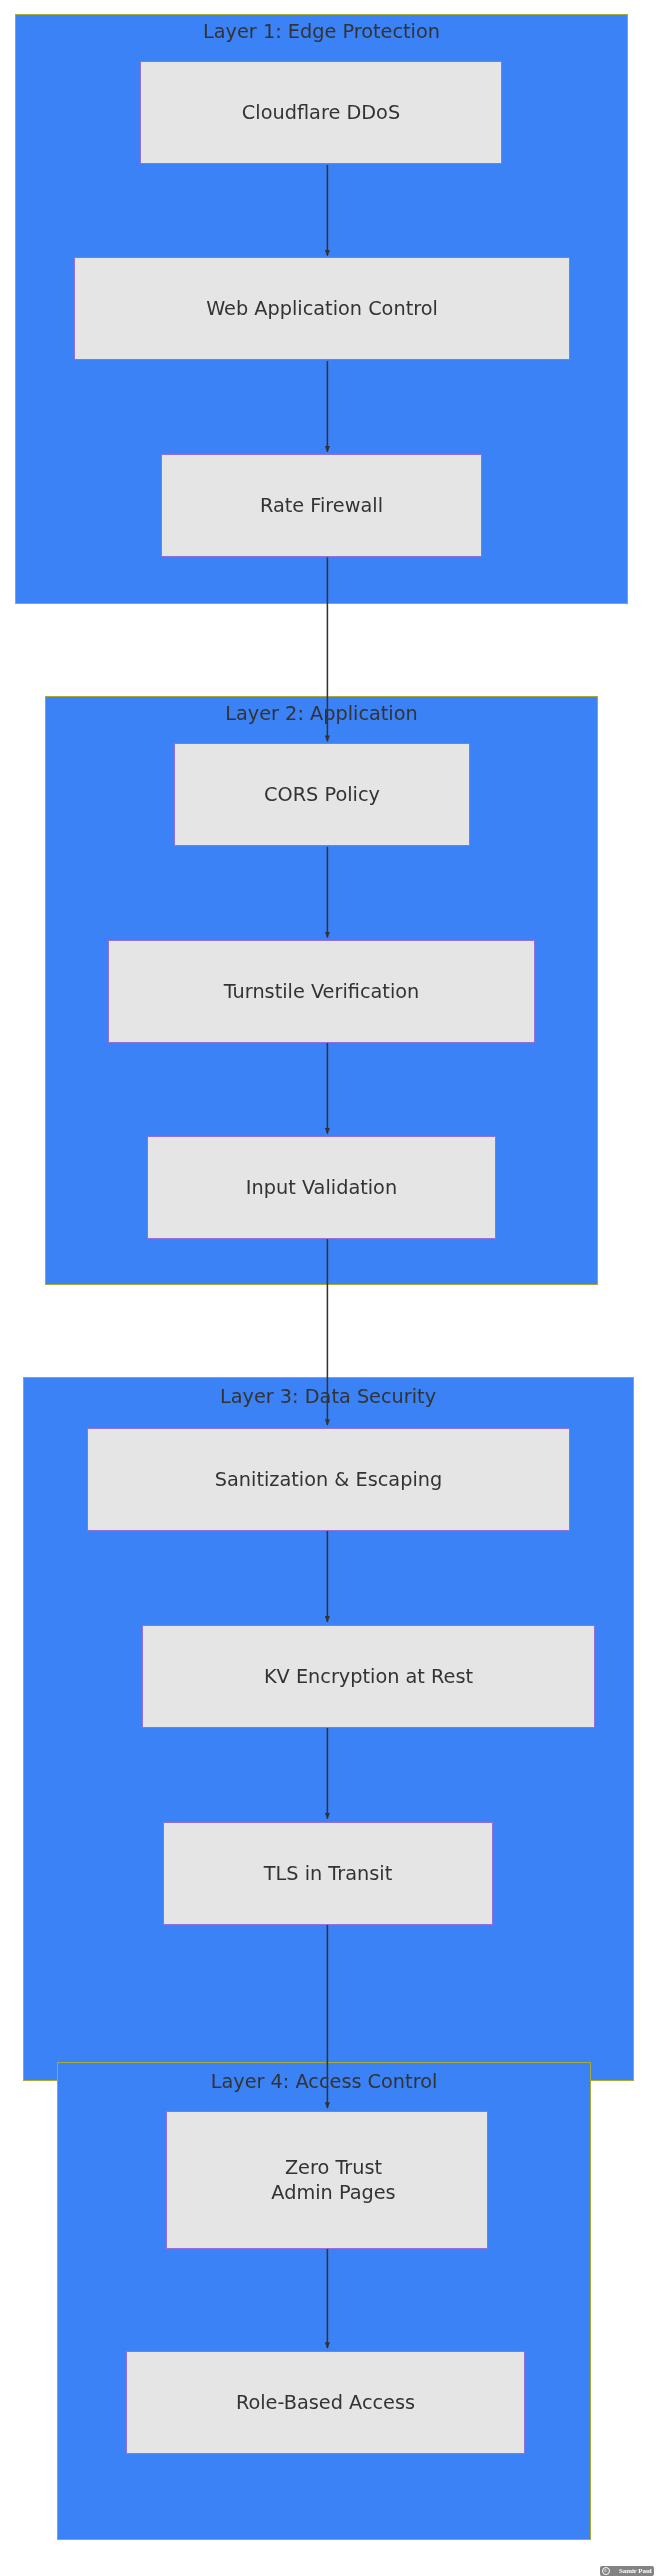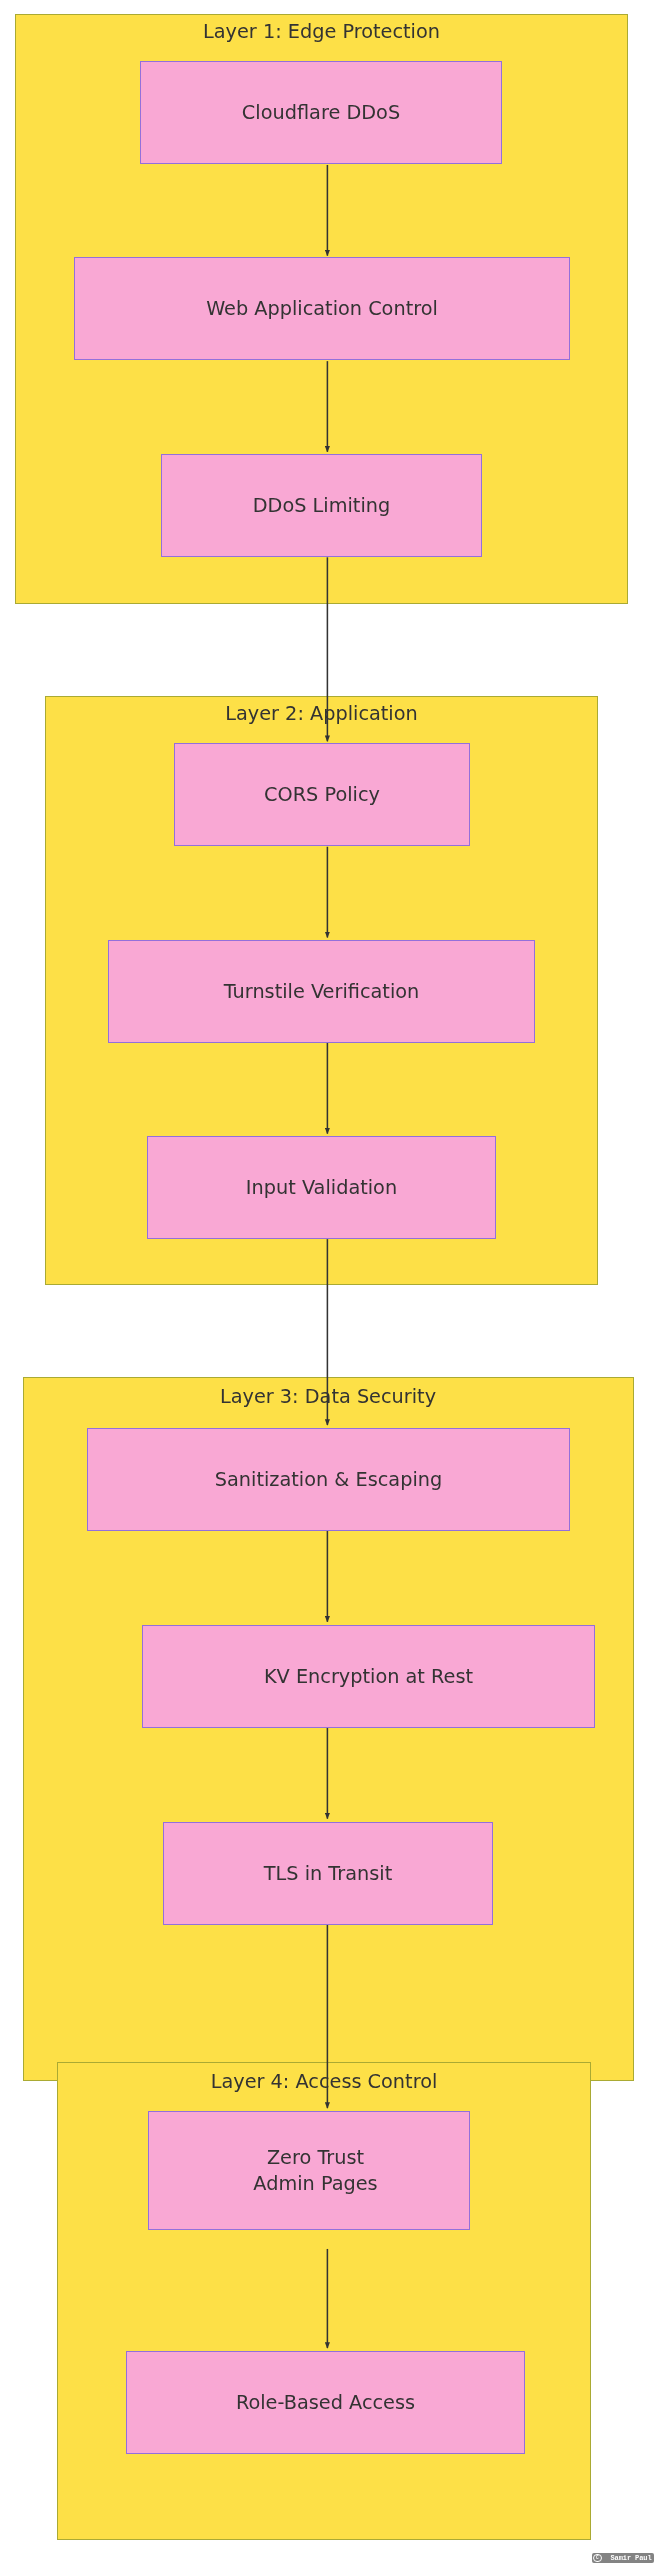--- a/index.html
+++ b/index.html
@@ -19,40 +19,40 @@
     position: absolute;
     left: 0;
     top: 0;
     width: 658px;
     height: 2576px;
   }
 
   
   .cluster {
     position: absolute;
-    background: #fde047;
+    background: #3b82f6;
     border: 1.3px solid #aaaa33;
     box-sizing: border-box;
   }
   .cluster-label {
     position: absolute;
     left: 0;
     right: 0;
     text-align: center;
     font-size: 19.3px;
     line-height: 1.1;
     color: #333333;
     white-space: nowrap;
     font-family: "DejaVu Sans", "Liberation Sans", sans-serif;
   }
 
   
   .node {
     position: absolute;
-    background: #f9a8d4;
+    background: #e5e5e5;
     border: 1.3px solid #9370db;
     box-sizing: border-box;
     display: flex;
     align-items: center;
     justify-content: center;
     text-align: center;
   }
   .node-label {
     font-size: 19.3px;
     line-height: 1.32;
@@ -69,33 +69,33 @@
     width: 658px;
     height: 2576px;
     pointer-events: none;
     overflow: visible;
   }
 
   
   .watermark {
     position: absolute;
     right: 3.9px;
-    bottom: 13px;
+    bottom: 0;
     display: flex;
     align-items: center;
     gap: 9px;
     background: #6e6e6e;
     color: #ffffff;
     padding: 0.6px 2.6px 0.6px 1.3px;
     border-radius: 1.9px;
     font-size: 7px;
     font-weight: bold;
     letter-spacing: -0.1px;
     opacity: 0.85;
-    font-family: Liberation Mono, monospace;
+    font-family: Liberation Serif, serif;
   }
   .watermark .wm-c {
     display: inline-block;
     width: 6.4px;
     height: 6.4px;
     border: 0.8px solid #ffffff;
     border-radius: 50%;
     font-size: 4.5px;
     line-height: 5.8px;
     text-align: center;
@@ -144,21 +144,21 @@
 
   <div class="node" style="left:140px; top:61px; width:362px; height:103px;">
     <span class="node-label">Cloudflare DDoS</span>
   </div>
 
   <div class="node" style="left:74px; top:257px; width:496px; height:103px;">
     <span class="node-label">Web Application Control</span>
   </div>
 
   <div class="node" style="left:161px; top:454px; width:321px; height:103px;">
-    <span class="node-label">DDoS Limiting</span>
+    <span class="node-label">Rate Firewall</span>
   </div>
 
   <div class="node" style="left:174px; top:743px; width:296px; height:103px;">
     <span class="node-label">CORS Policy</span>
   </div>
 
   <div class="node" style="left:108px; top:940px; width:427px; height:103px;">
     <span class="node-label">Turnstile Verification</span>
   </div>
 
@@ -171,21 +171,21 @@
   </div>
 
   <div class="node" style="left:102px; top:1625px; width:453px; height:103px;margin-left:40px;">
     <span class="node-label">KV Encryption at Rest</span>
   </div>
 
   <div class="node" style="left:163px; top:1822px; width:330px; height:103px;">
     <span class="node-label">TLS in Transit</span>
   </div>
 
-  <div class="node" style="left:148px; top:2111px; width:322px; height:119px;padding-left:13px;">
+  <div class="node" style="left:166px; top:2111px; width:322px; height:138px;padding-left:13px;">
     <span class="node-label">Zero Trust
 Admin Pages</span>
   </div>
 
   <div class="node" style="left:126px; top:2351px; width:399px; height:103px;">
     <span class="node-label">Role-Based Access</span>
   </div>
 
   <div class="watermark">
     <span class="wm-c">C</span>

